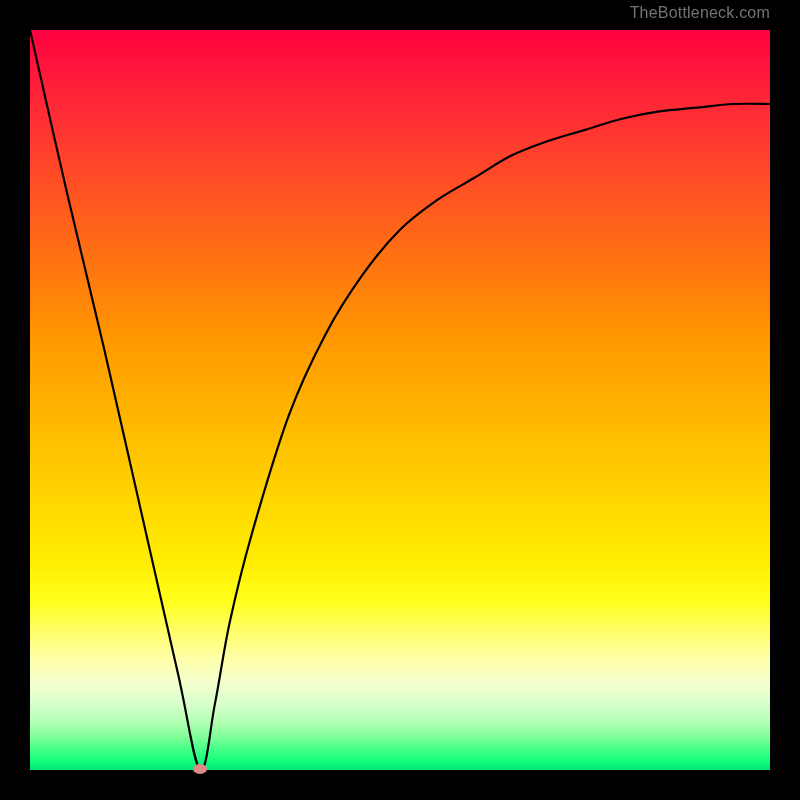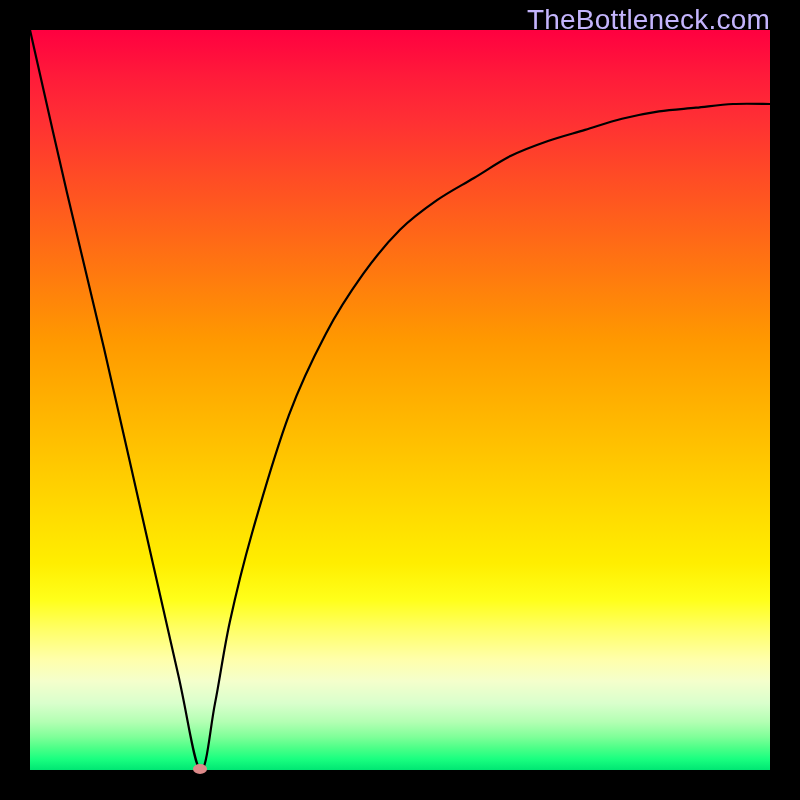--- a/index.html
+++ b/index.html
@@ -46,22 +46,22 @@
       #4dff88 97%,
       #1aff80 98.5%,
       #00e673 100%
     );
   }
   .attribution {
     position: absolute;
     top: 4px;
     right: 30px;
     font-family: Arial, Helvetica, sans-serif;
-    font-size: 28px;
-    color: #c4b5fd;
+    font-size: 16px;
+    color: #737373;
     letter-spacing: 0.2px;
   }
   svg.curve {
     position: absolute;
     left: 0;
     top: 0;
     width: 740px;
     height: 740px;
   }
   .marker {

